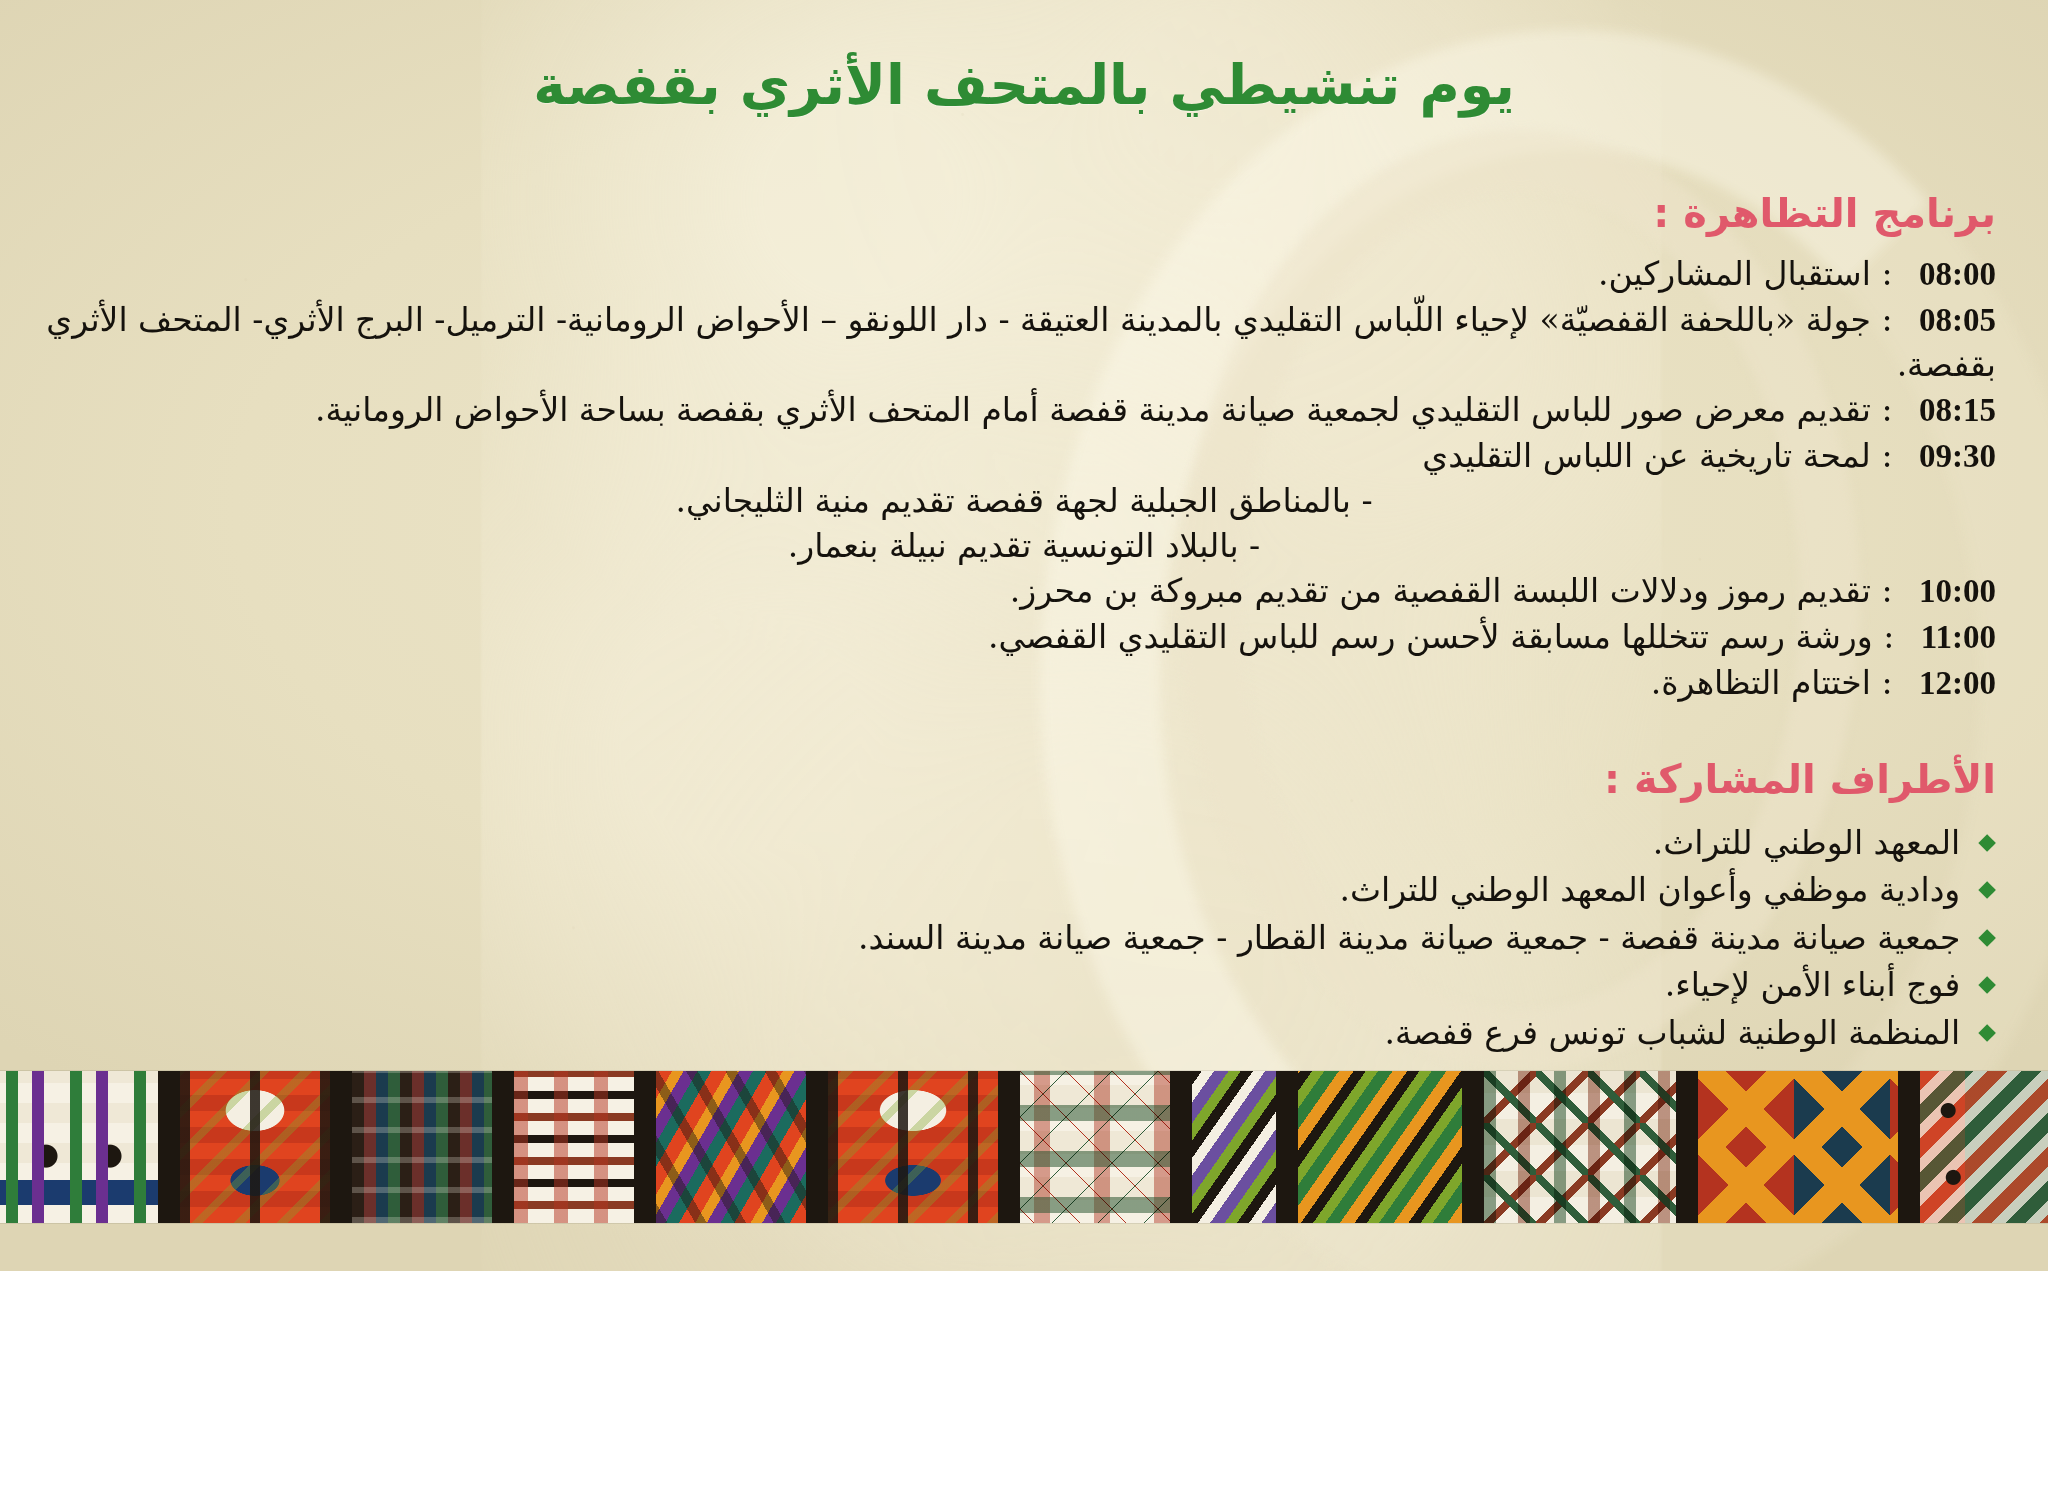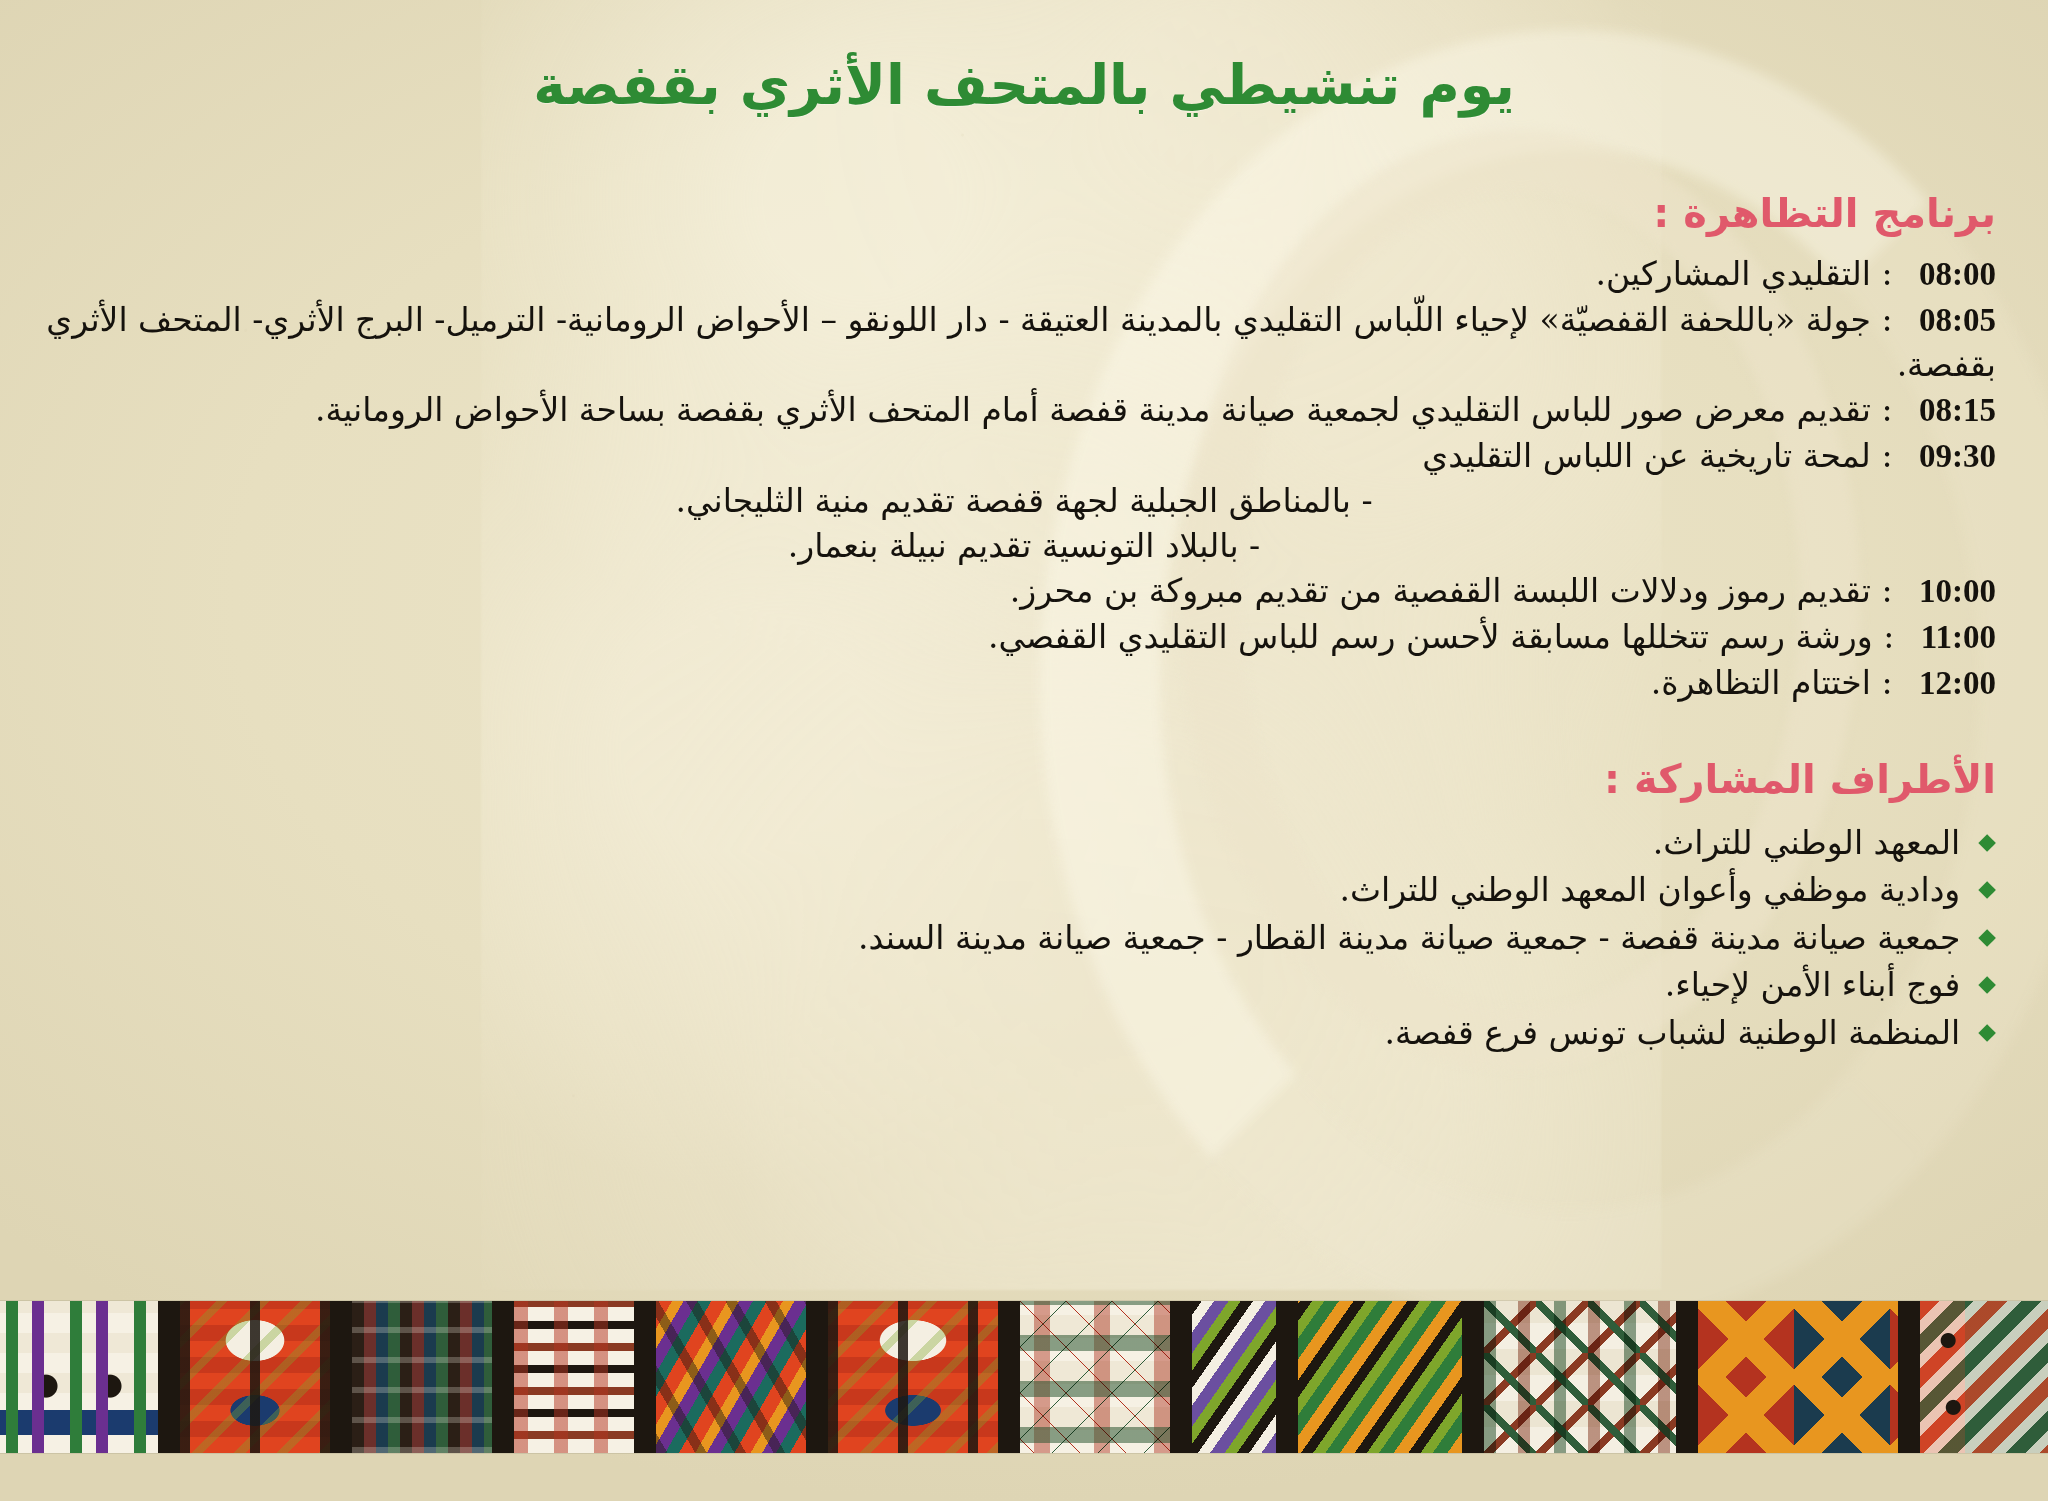--- a/index.html
+++ b/index.html
@@ -3,21 +3,21 @@
 <meta charset="utf-8">
 <style>
   html, body {
     margin: 0;
     padding: 0;
     background: #ffffff;
   }
   #poster {
     position: relative;
     width: 2048px;
-    height: 1501px;
+    height: 1271px;
     overflow: hidden;
     background: #e8e0c2;
     font-family: "DejaVu Sans", "Liberation Sans", sans-serif;
     direction: rtl;
   }
 
   
   .bg-base {
     position: absolute;
     inset: 0;
@@ -311,21 +311,21 @@
   <div class="bg-arc2"></div>
   <div class="bg-speck"></div>
 
   <div class="content">
 
     <h1 class="poster-title">يوم تنشيطي بالمتحف الأثري بقفصة</h1>
 
     <h2 class="section-heading" id="heading-program">برنامج التظاهرة :</h2>
 
     <ul class="program-list" id="program-list">
-        <li class="program-item"><span class="time">08:00</span><span> : التقليدي المشاركين.</span></li>
+        <li class="program-item"><span class="time">08:00</span><span> : استقبال المشاركين.</span></li>
         <li class="program-item"><span class="time">08:05</span><span> : جولة «باللحفة القفصيّة» لإحياء اللّباس التقليدي بالمدينة العتيقة - دار اللونقو – الأحواض الرومانية- الترميل- البرج الأثري- المتحف الأثري بقفصة.</span></li>
         <li class="program-item"><span class="time">08:15</span><span> : تقديم معرض صور للباس التقليدي لجمعية صيانة مدينة قفصة أمام المتحف الأثري بقفصة بساحة الأحواض الرومانية.</span></li>
         <li class="program-item"><span class="time">09:30</span><span> : لمحة تاريخية عن اللباس التقليدي</span></li>
         <li class="program-item sub"><span>- بالمناطق الجبلية لجهة قفصة تقديم منية الثليجاني.</span></li>
         <li class="program-item sub"><span>- بالبلاد التونسية تقديم نبيلة بنعمار.</span></li>
         <li class="program-item"><span class="time">10:00</span><span> : تقديم رموز ودلالات اللبسة القفصية من تقديم مبروكة بن محرز.</span></li>
         <li class="program-item"><span class="time">11:00</span><span> : ورشة رسم تتخللها مسابقة لأحسن رسم للباس التقليدي القفصي.</span></li>
         <li class="program-item"><span class="time">12:00</span><span> : اختتام التظاهرة.</span></li>
       </ul>
 

